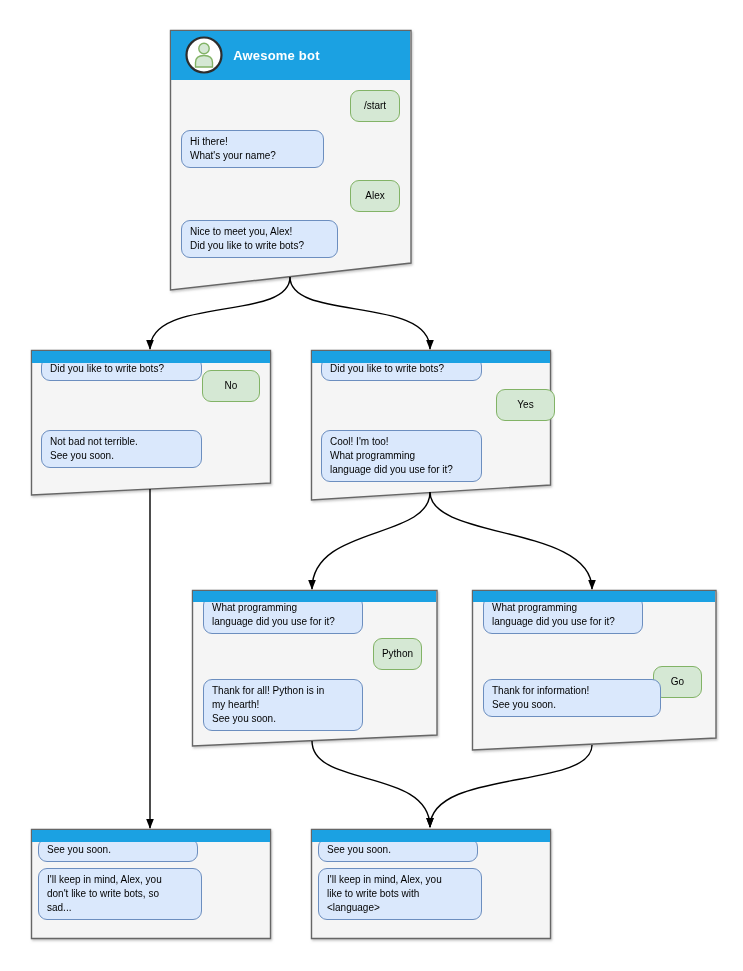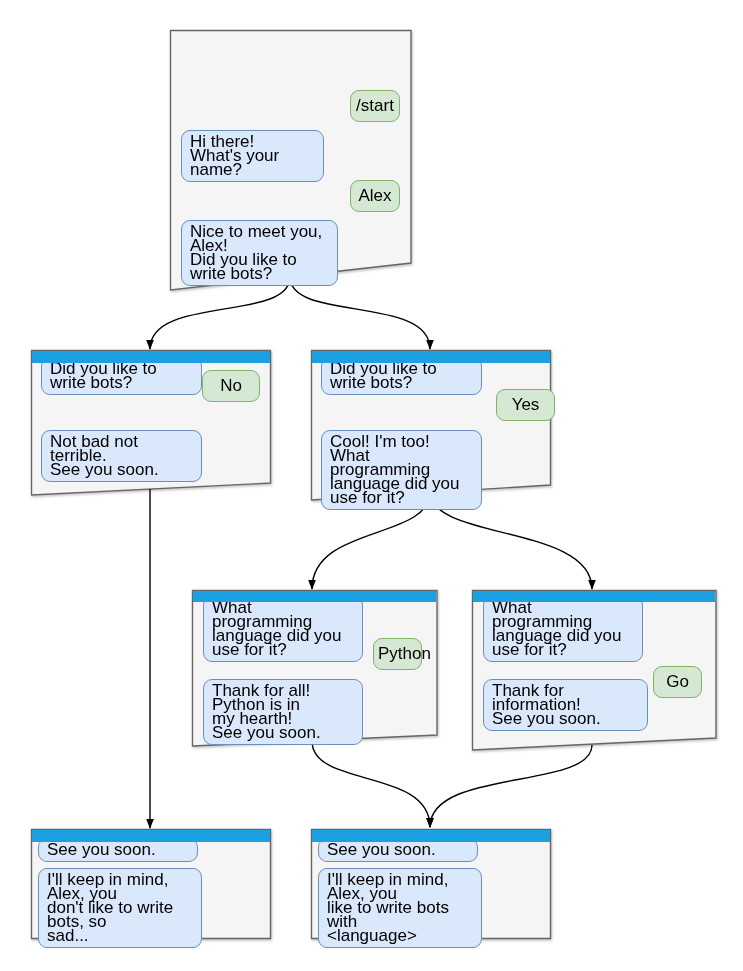--- a/index.html
+++ b/index.html
@@ -13,21 +13,21 @@
   }
   .root-header{
     display:flex;align-items:center;
   }
   .root-title{
     color:#ffffff;font-size:13px;font-weight:bold;margin-left:10px;letter-spacing:.2px;
   }
   .avatar{margin-left:14px;width:38px;height:38px;}
   .bubble{
     position:absolute;box-sizing:border-box;z-index:2;
-    font-size:17px;line-height:14px;color:#000000;
+    font-size:10px;line-height:14px;color:#000000;
     white-space:pre-line;border-radius:9px;
   }
   .bot{
     background:#dae8fc;border:1px solid #6c8ebf;padding:4px 8px;text-align:left;
   }
   .user{
     background:#d5e8d4;border:1px solid #82b366;padding:8px 4px;text-align:center;
   }
 </style>
 </head>
@@ -55,20 +55,30 @@
 
     <path d="M 290 277 C 290 322, 150 295, 150 349" fill="none" stroke="#000000" stroke-width="1.4" marker-end="url(#arrow)"></path>
     <path d="M 290 277 C 290 322, 430 295, 430 349" fill="none" stroke="#000000" stroke-width="1.4" marker-end="url(#arrow)"></path>
     <path d="M 430 492 C 430 540, 312 525, 312 589" fill="none" stroke="#000000" stroke-width="1.4" marker-end="url(#arrow)"></path>
     <path d="M 430 492 C 430 540, 592 525, 592 589" fill="none" stroke="#000000" stroke-width="1.4" marker-end="url(#arrow)"></path>
     <path d="M 150 489 L 150 828" fill="none" stroke="#000000" stroke-width="1.4" marker-end="url(#arrow)"></path>
     <path d="M 312 741 C 312 788, 430 768, 430 827" fill="none" stroke="#000000" stroke-width="1.4" marker-end="url(#arrow)"></path>
     <path d="M 592 745 C 592 790, 430 768, 430 827" fill="none" stroke="#000000" stroke-width="1.4" marker-end="url(#arrow)"></path>
   </svg>
 
+  <div class="titlebar root-header" style="left:171.2px;top:31.2px;width:238.6px;height:48.6px;">
+    <svg class="avatar" viewBox="0 0 38 38">
+      <circle cx="19" cy="19" r="17.5" fill="#ffffff" stroke="#2d2d2d" stroke-width="2.2"></circle>
+      <g>
+        <circle cx="19" cy="12.5" r="5.2" fill="#d5e8d4" stroke="#82b366" stroke-width="1.4"></circle>
+        <path d="M10.5,31 L10.5,26.5 Q10.5,19.5 19,19.5 Q27.5,19.5 27.5,26.5 L27.5,31 Z" fill="#d5e8d4" stroke="#82b366" stroke-width="1.4"></path>
+      </g>
+    </svg>
+    <div class="root-title">Awesome bot</div>
+  </div>
   <div class="bubble user" style="right:343px;top:90px;width:50px;">/start</div>
   <div class="bubble bot" style="left:181px;top:130px;width:143px;">Hi there!
 What's your name?</div>
   <div class="bubble user" style="right:343px;top:180px;width:50px;">Alex</div>
   <div class="bubble bot" style="left:181px;top:220px;width:157px;">Nice to meet you, Alex!
 Did you like to write bots?</div>
 
   <div class="titlebar" style="left:32.2px;top:351.2px;width:237.6px;height:12px;"></div>
   <div class="bubble bot" style="left:41px;top:357px;width:161px;">Did you like to write bots?</div>
   <div class="bubble user" style="right:483px;top:370px;width:58px;">No</div>
@@ -87,21 +97,21 @@
 language did you use for it?</div>
   <div class="bubble user" style="right:321px;top:638px;width:49px;">Python</div>
   <div class="bubble bot" style="left:203px;top:679px;width:160px;">Thank for all! Python is in
 my hearth!
 See you soon.</div>
 
   <div class="titlebar" style="left:473.2px;top:591.2px;width:242px;height:11px;"></div>
   <div class="bubble bot" style="left:483px;top:596px;width:160px;">What programming
 language did you use for it?</div>
   <div class="bubble user" style="right:41px;top:638px;width:49px;margin-top:28px;">Go</div>
-  <div class="bubble bot" style="left:483px;top:679px;width:165px;">Thank for information!
+  <div class="bubble bot" style="left:483px;top:679px;width:178px;">Thank for information!
 See you soon.</div>
 
   <div class="titlebar" style="left:32.2px;top:830.2px;width:237.6px;height:12px;"></div>
   <div class="bubble bot" style="left:38px;top:838px;width:160px;">See you soon.</div>
   <div class="bubble bot" style="left:38px;top:868px;width:164px;">I'll keep in mind, Alex, you
 don't like to write bots, so
 sad...</div>
 
   <div class="titlebar" style="left:312.2px;top:830.2px;width:237.6px;height:12px;"></div>
   <div class="bubble bot" style="left:318px;top:838px;width:160px;">See you soon.</div>

